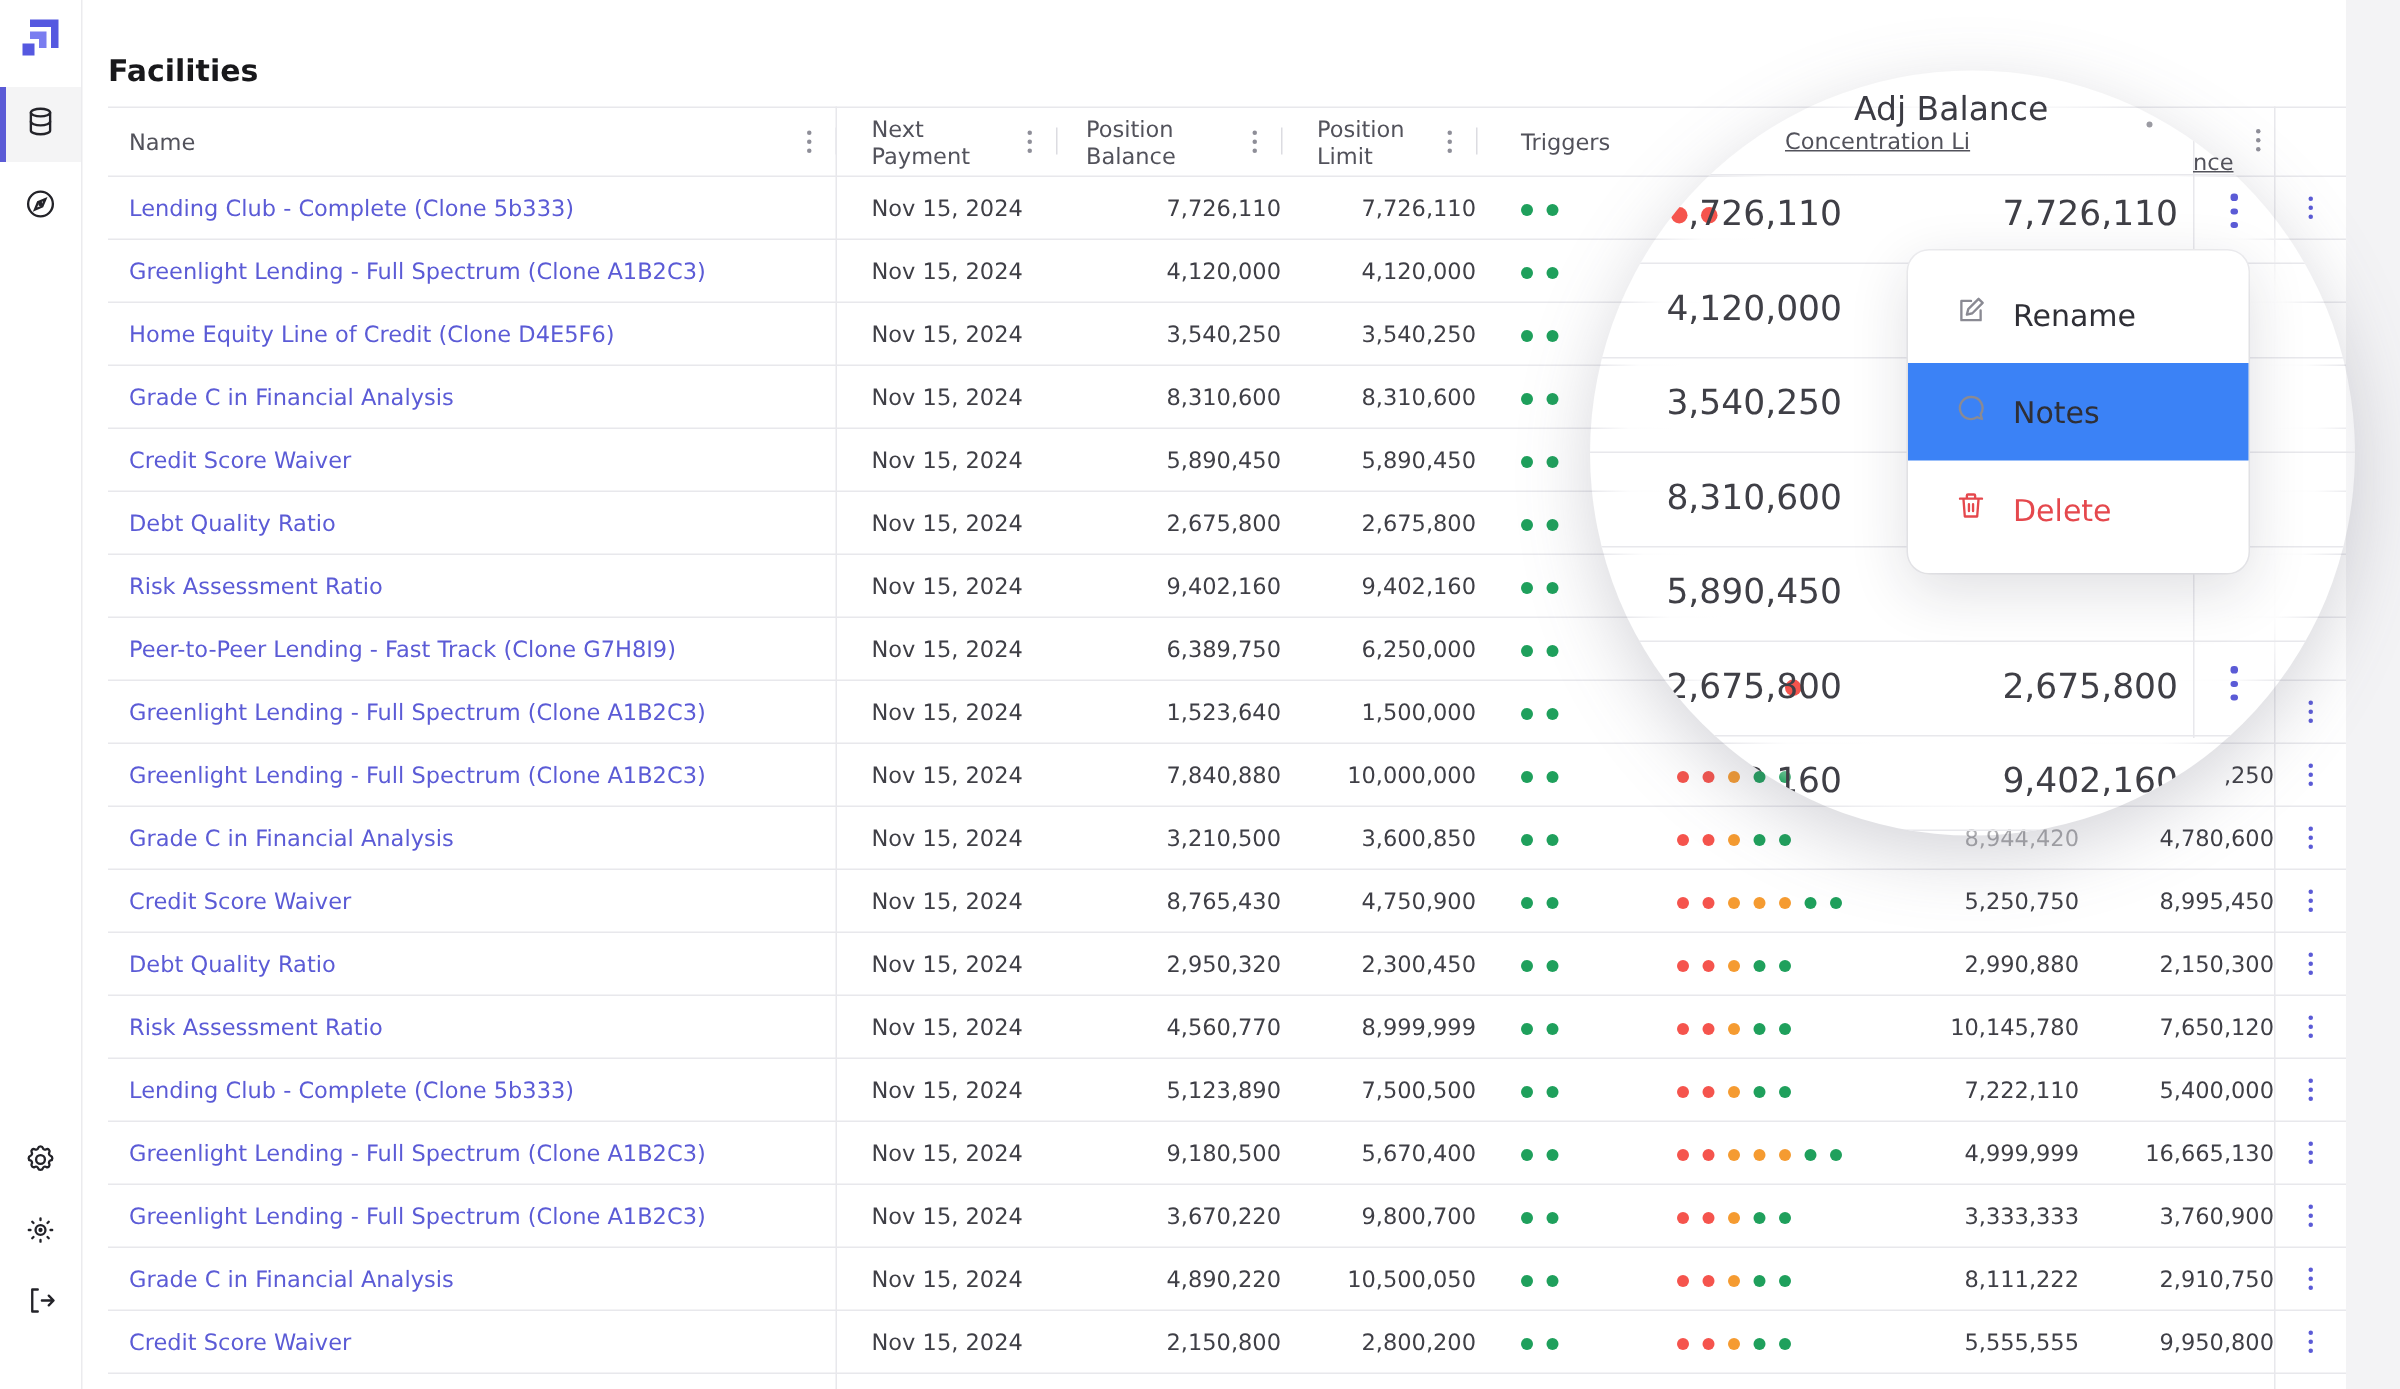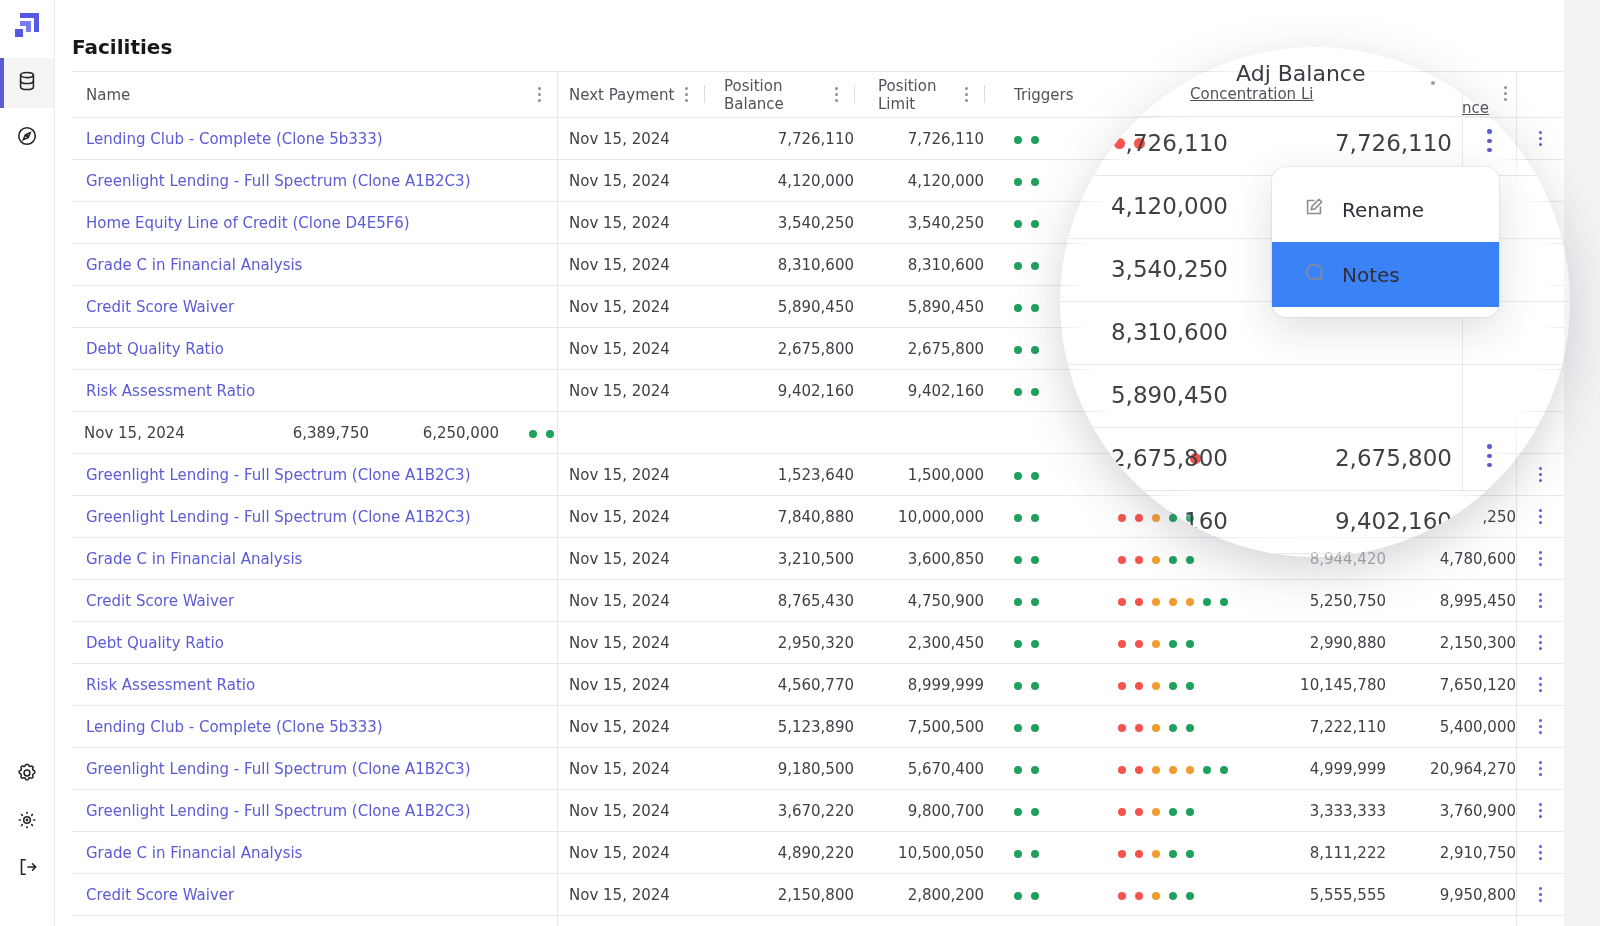--- a/index.html
+++ b/index.html
@@ -20,21 +20,21 @@
   .title{position:absolute;left:72px;top:22px;font-size:20px;font-weight:700;color:#18181b;}
   .page-strip{position:absolute;left:1564px;top:0;width:36px;height:926px;background:#f3f3f5;z-index:0;}
 
   
   .table{position:absolute;left:72px;top:71px;width:1492px;z-index:1;}
   .thead,.trow{display:flex;align-items:center;}
   .thead{height:45px;border-top:1px solid #e8e8ec;border-bottom:1px solid #e8e8ec;
          color:#52525b;font-size:15px;justify-content:center;}
   .trow{height:41px;border-bottom:1px solid #e8e8ec;font-size:15px;}
   .c-name{width:485px;padding-left:14px;box-sizing:border-box;}
-  .c-date{width:147px;padding-left:12px;box-sizing:border-box;}
+  .c-date{width:147px;padding-left:24px;box-sizing:border-box;}
   .c-pbal{width:150px;text-align:right;box-sizing:border-box;}
   .c-plim{width:130px;text-align:right;box-sizing:border-box;}
   .c-trig{width:115px;padding-left:30px;box-sizing:border-box;}
   .c-conc{width:175px;padding-left:19px;box-sizing:border-box;}
   .c-vala{width:112px;text-align:right;box-sizing:border-box;}
   .c-valb{width:130px;text-align:right;box-sizing:border-box;}
   .c-act{width:48px;display:flex;justify-content:center;box-sizing:border-box;}
   .thead .hcell{display:flex;align-items:center;position:relative;height:100%;}
   .htick{width:1px;height:18px;background:#dcdce1;position:absolute;left:0;top:13px;}
   .hkebab{margin-left:auto;margin-right:16px;}
@@ -258,20 +258,21 @@
     <div class="c-date">Nov 15, 2024</div>
     <div class="c-pbal">9,402,160</div>
     <div class="c-plim">9,402,160</div>
     <div class="c-trig"><span class="dot" style="background:#1fa05c"></span><span class="dot" style="background:#1fa05c"></span></div>
     <div class="c-conc"></div>
     <div class="c-vala "></div>
     <div class="c-valb"></div>
     <div class="c-act"></div>
   </div>
   <div class="trow">
+    <div class="c-name"><span class="name-link">Peer-to-Peer Lending - Fast Track (Clone G7H8I9)</span></div>
     <div class="c-date">Nov 15, 2024</div>
     <div class="c-pbal">6,389,750</div>
     <div class="c-plim">6,250,000</div>
     <div class="c-trig"><span class="dot" style="background:#1fa05c"></span><span class="dot" style="background:#1fa05c"></span></div>
     <div class="c-conc"></div>
     <div class="c-vala "></div>
     <div class="c-valb"></div>
     <div class="c-act"></div>
   </div>
   <div class="trow">
@@ -394,21 +395,21 @@
           </div>
   </div>
   <div class="trow">
     <div class="c-name"><span class="name-link">Greenlight Lending - Full Spectrum (Clone A1B2C3)</span></div>
     <div class="c-date">Nov 15, 2024</div>
     <div class="c-pbal">9,180,500</div>
     <div class="c-plim">5,670,400</div>
     <div class="c-trig"><span class="dot" style="background:#1fa05c"></span><span class="dot" style="background:#1fa05c"></span></div>
     <div class="c-conc"><span class="dot" style="background:#f5544d"></span><span class="dot" style="background:#f5544d"></span><span class="dot" style="background:#f59b31"></span><span class="dot" style="background:#f59b31"></span><span class="dot" style="background:#f59b31"></span><span class="dot" style="background:#1fa05c"></span><span class="dot" style="background:#1fa05c"></span></div>
     <div class="c-vala ">4,999,999</div>
-    <div class="c-valb">20,964,270</div>
+    <div class="c-valb">16,665,130</div>
     <div class="c-act">
             <span class="kebab">
               <i></i>
               <i></i>
               <i></i>
             </span>
           </div>
   </div>
   <div class="trow">
     <div class="c-name"><span class="name-link">Greenlight Lending - Full Spectrum (Clone A1B2C3)</span></div>
@@ -537,15 +538,22 @@
             <path d="M17.5 3.5l3 3L13 14l-4 1 1-4z"></path>
           </svg></span>
     <span>Rename</span>
   </div>
   <div class="menu-item highlight ">
     <span><svg viewBox="0 0 24 24" fill="none" stroke="#8a8a93" stroke-width="1.7" stroke-linejoin="round">
             <path d="M12 4a8 8 0 1 0 4.3 14.7L20 20l-1-3.5A8 8 0 0 0 12 4z"></path>
           </svg></span>
     <span>Notes</span>
   </div>
+  <div class="menu-item  danger">
+    <span><svg viewBox="0 0 24 24" fill="none" stroke="#e5484d" stroke-width="1.7" stroke-linecap="round" stroke-linejoin="round">
+            <path d="M4 7h16M9 7V4.8A.8.8 0 0 1 9.8 4h4.4a.8.8 0 0 1 .8.8V7M6.5 7l1 13h9l1-13"></path>
+            <path d="M10.5 11v5M13.5 11v5"></path>
+          </svg></span>
+    <span>Delete</span>
+  </div>
     </div>
 
 </div>
 
 </body></html>

